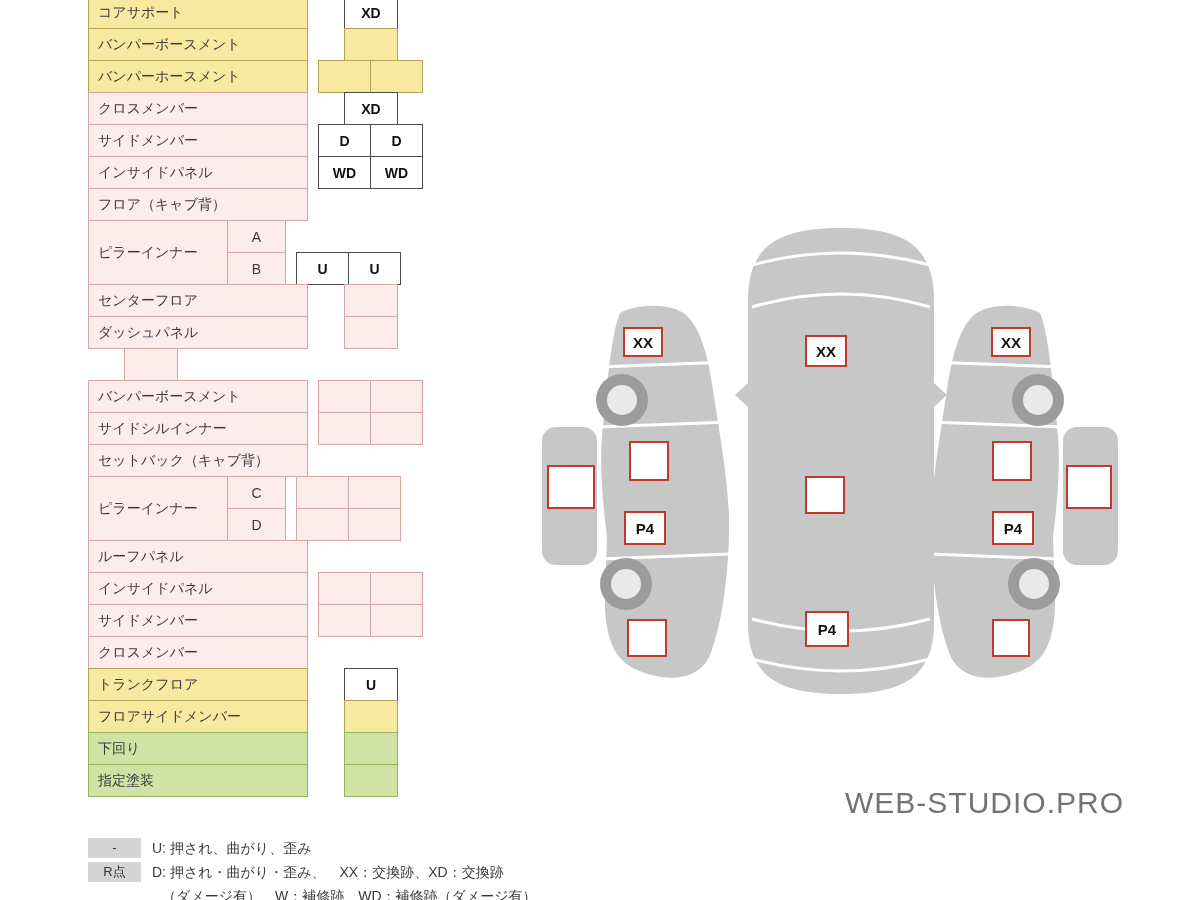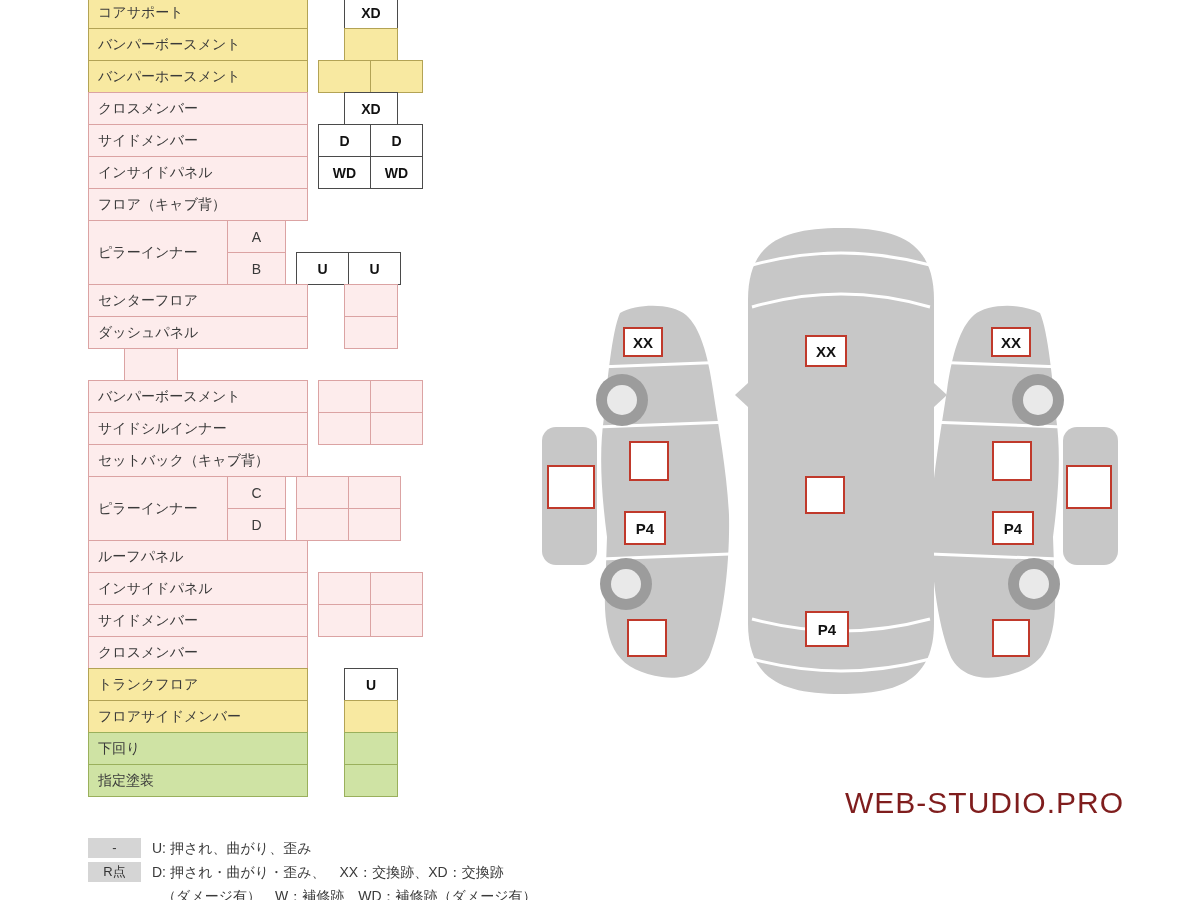--- a/index.html
+++ b/index.html
@@ -47,21 +47,21 @@
   .lbadge{box-sizing:border-box;width:53px;height:20px;background:#d5d5d5;color:#333;
           text-align:center;font-size:13px;line-height:20px;margin-right:11px;flex:none;}
   .lbadge.ghost{visibility:hidden;}
   .ltext{white-space:nowrap;}
   .ltext.indent{margin-left:10px;}
   
   #diagram{position:absolute;left:530px;top:215px;}
   .marker{position:absolute;box-sizing:border-box;background:#ffffff;border:2px solid var(--marker-border);
           display:flex;align-items:center;justify-content:center;font-weight:bold;font-size:15px;color:#111;}
   
-  #watermark{position:absolute;left:845px;top:786px;font-size:30px;letter-spacing:1px;color:#7f1d1d;}
+  #watermark{position:absolute;left:845px;top:786px;font-size:30px;letter-spacing:1px;color:#737373;}
 </style>
 </head>
 <body>
 
 <div id="damage-table">
     <div class="trow">
       <div class="cell-name yellow">コアサポート</div>
       <div class="cellwrap">
         <div class="cellc scell vcell">XD</div>
       </div>

